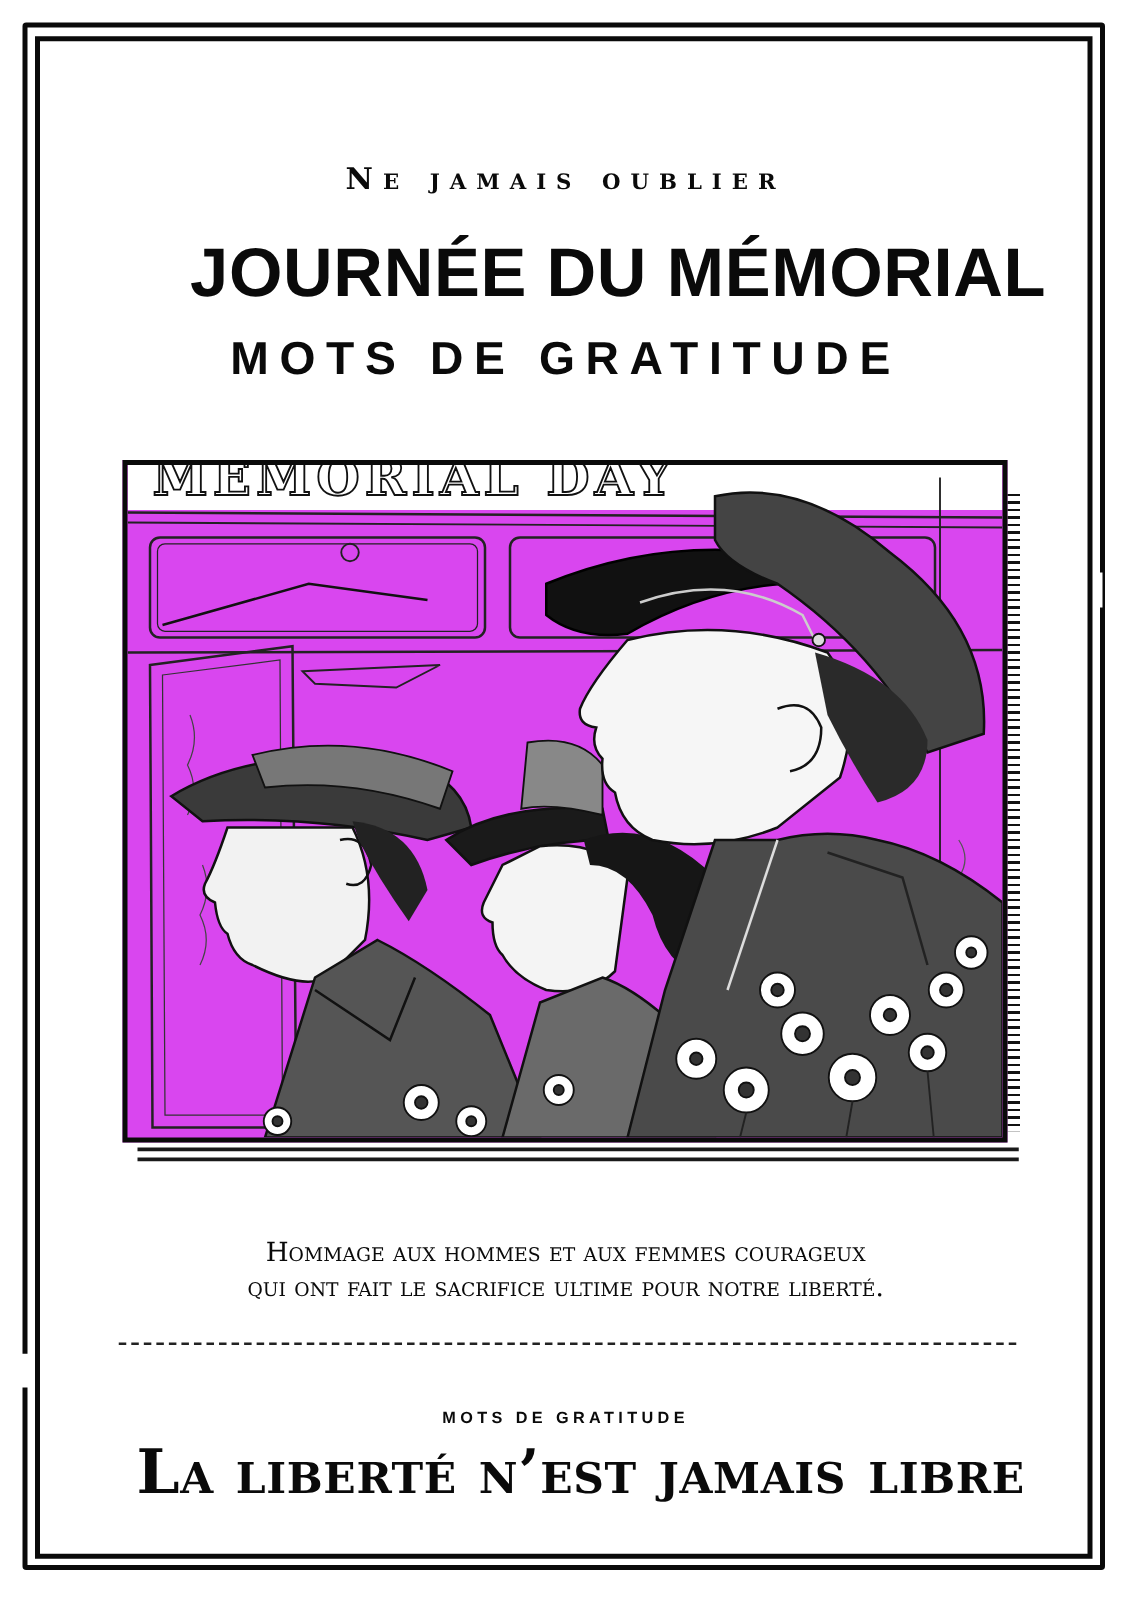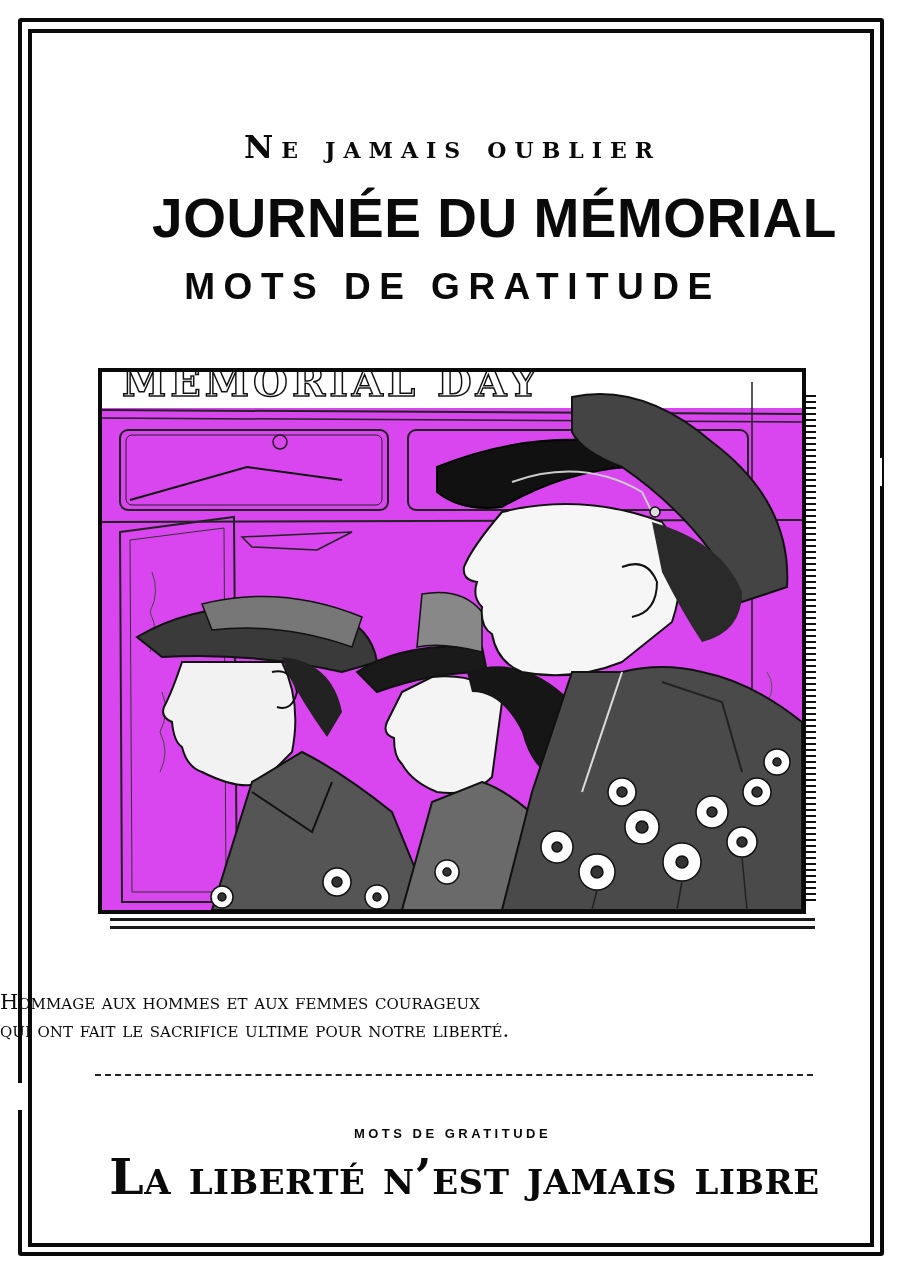--- a/index.html
+++ b/index.html
@@ -1,26 +1,26 @@
 <!DOCTYPE html>
 <html><head>
 <meta charset="utf-8">
 <style>
   html, body { margin:0; padding:0; background:#ffffff; }
   body { width:905px; height:1280px; position:relative; overflow:hidden; color:#0a0a0a; }
   .outer-border { position:absolute; left:18px; top:18px; width:858px; height:1230px; border:4px solid #0a0a0a; border-radius:3px; }
   .gap { position:absolute; background:#ffffff; }
   .inner-border { position:absolute; left:28px; top:29px; width:838px; height:1210px; border:4px solid #0a0a0a; }
-  .eyebrow { position:absolute; left:0; width:905px; top:128px; text-align:center; font-family:"DejaVu Serif", serif; font-weight:bold; font-variant:small-caps; font-size:32px; letter-spacing:8px; }
+  .eyebrow { position:absolute; left:0; width:905px; top:128px; text-align:center; font-family:"DejaVu Serif", serif; font-weight:bold; font-variant:small-caps; font-size:24px; letter-spacing:8px; }
   .title { position:absolute; left:0; width:905px; top:186px; text-align:center; font-family:"Liberation Sans", sans-serif; font-weight:bold; font-size:55px; letter-spacing:0.5px;margin-left:42px; }
   .subtitle { position:absolute; left:0; width:905px; top:266px; text-align:center; font-family:"Liberation Sans", sans-serif; font-weight:bold; font-size:37px; letter-spacing:8.5px; }
   .illustration { position:absolute; left:98px; top:368px; width:700px; height:538px; border:4px solid #0a0a0a; overflow:hidden; background:#d946ef; }
   .ruler { position:absolute; left:806px; top:395px; width:10px; height:510px; background:repeating-linear-gradient(to bottom, #111 0 2px, transparent 2px 6px); }
   .under-line { position:absolute; left:110px; width:705px; height:3px; background:#1a1a1a; }
-  .tribute { position:absolute; left:0; width:905px; top:988px; text-align:left; font-family:"DejaVu Serif", serif; font-variant:small-caps; font-size:21px; line-height:28px; }
+  .tribute { position:absolute; left:0; width:905px; top:988px; text-align:center; font-family:"DejaVu Serif", serif; font-variant:small-caps; font-size:21px; line-height:28px; }
   .dashed { position:absolute; left:95px; top:1074px; width:718px; border-top:2px dashed #222; }
   .footer-label { position:absolute; left:0; width:905px; top:1126px; text-align:center; font-family:"Liberation Sans", sans-serif; font-weight:bold; font-size:13px; letter-spacing:3.5px; }
   .footer-motto { position:absolute; left:12px; width:905px; top:1148px; text-align:center; font-family:"DejaVu Serif", serif; font-weight:bold; font-variant:small-caps; font-size:49px; letter-spacing:0.5px; }
 </style>
 </head>
 <body>
 
 <div class="outer-border"></div>
 <div class="gap" style="left:15px; top:1083px; width:10px; height:27px;"></div>
 <div class="gap" style="left:872px; top:458px; width:10px; height:28px;"></div>

